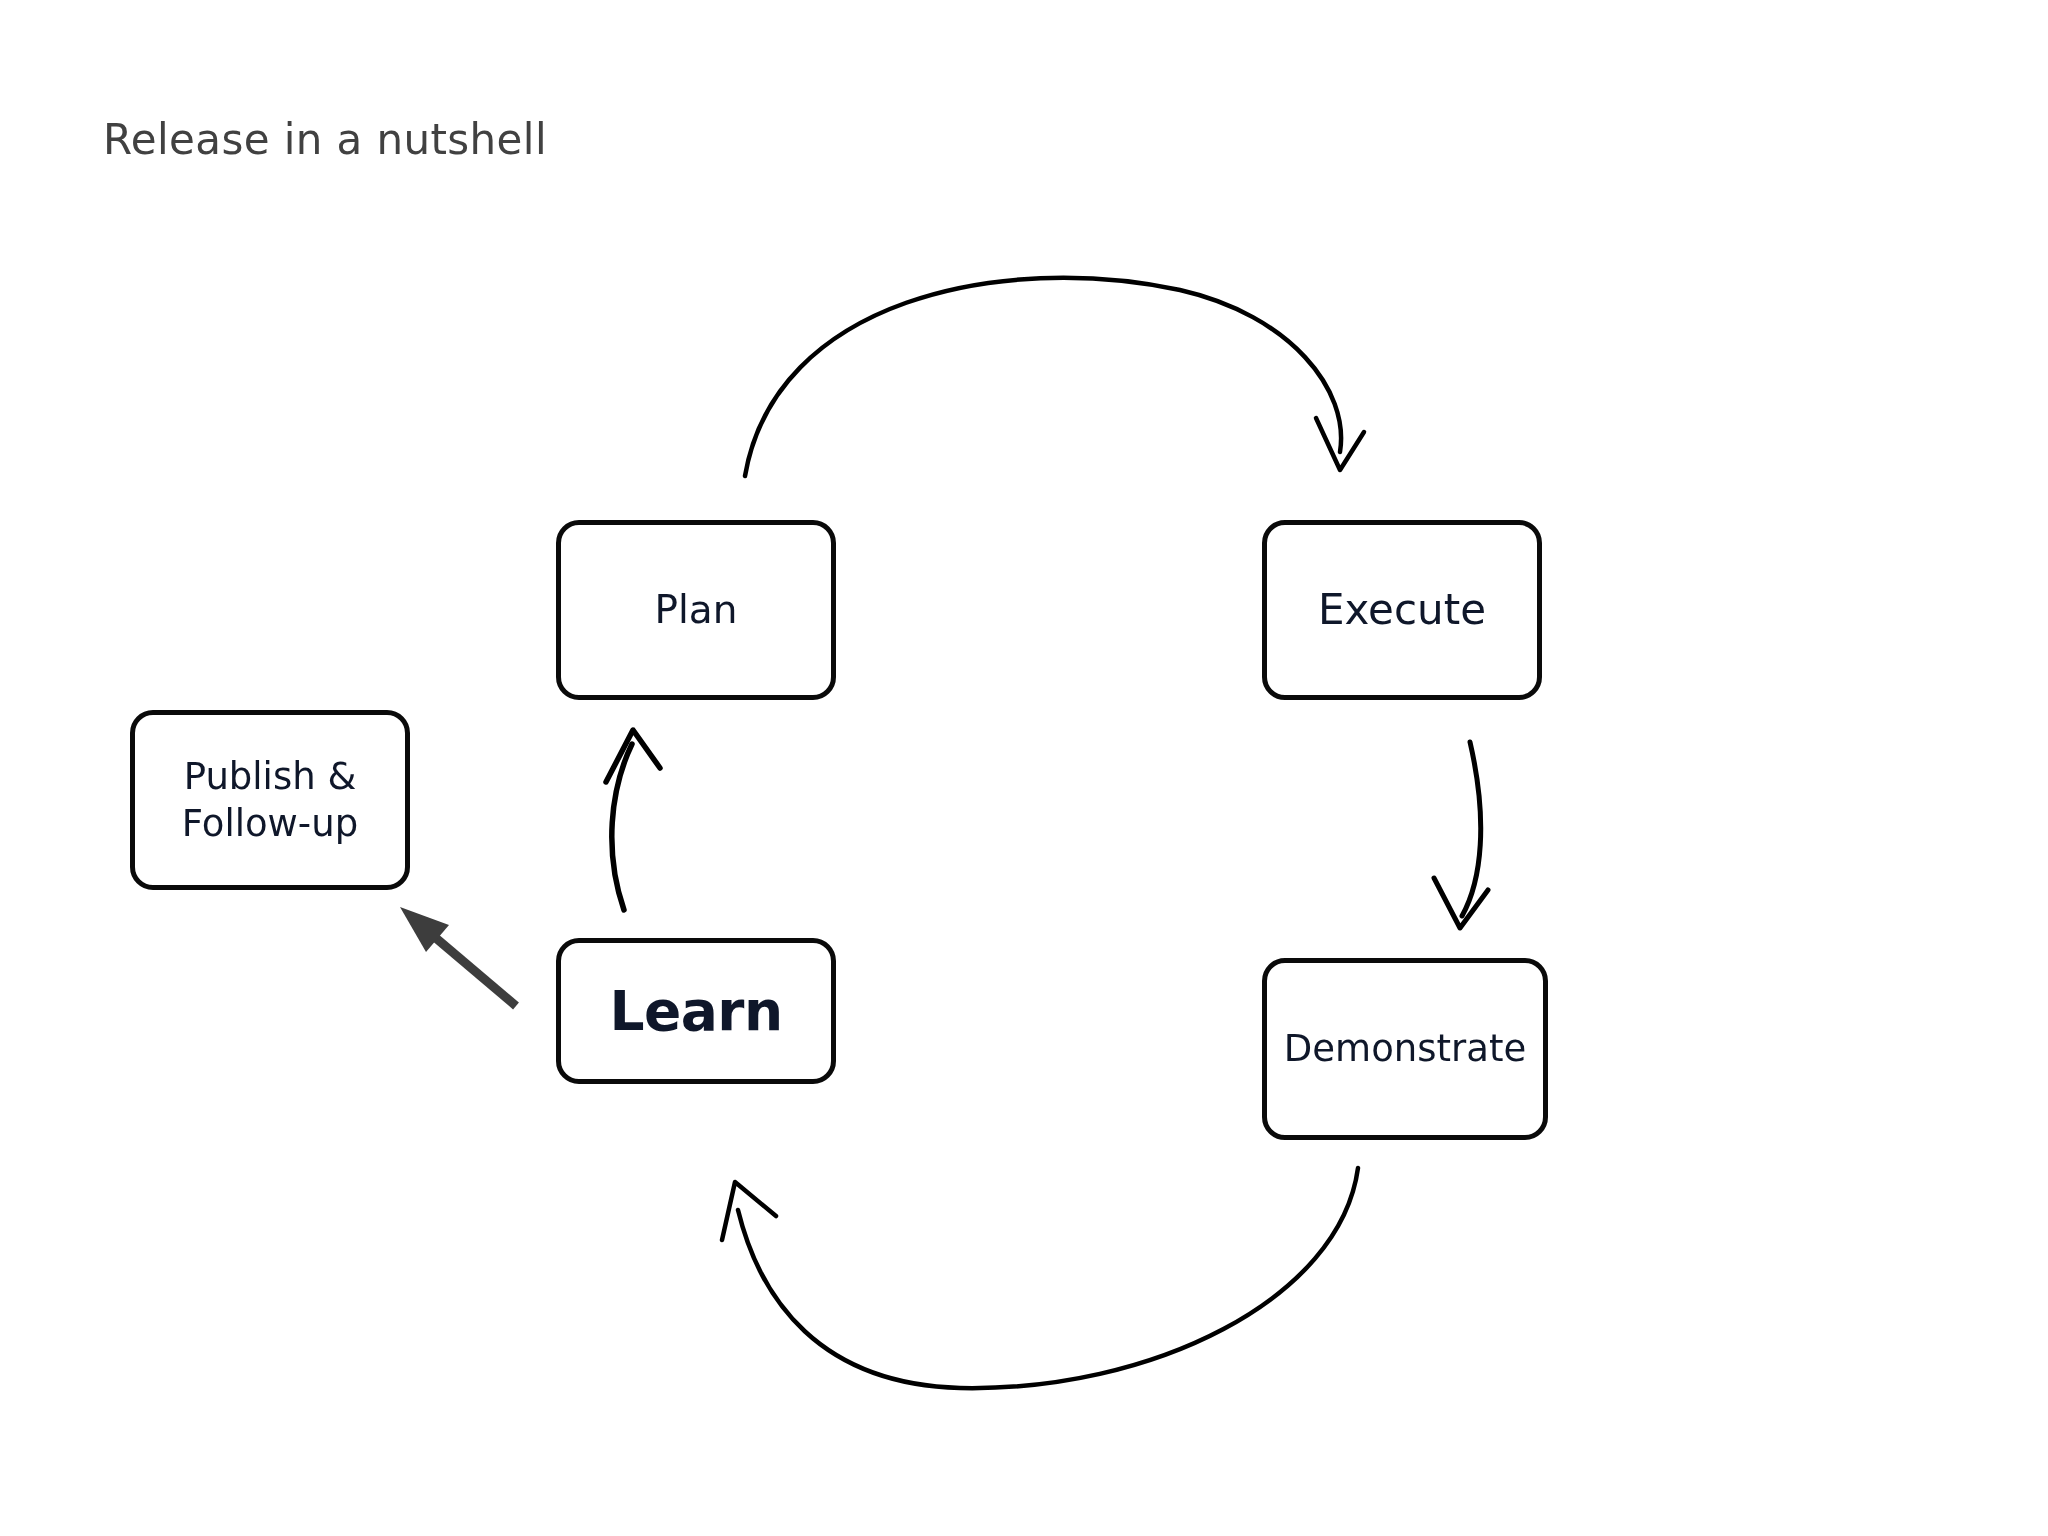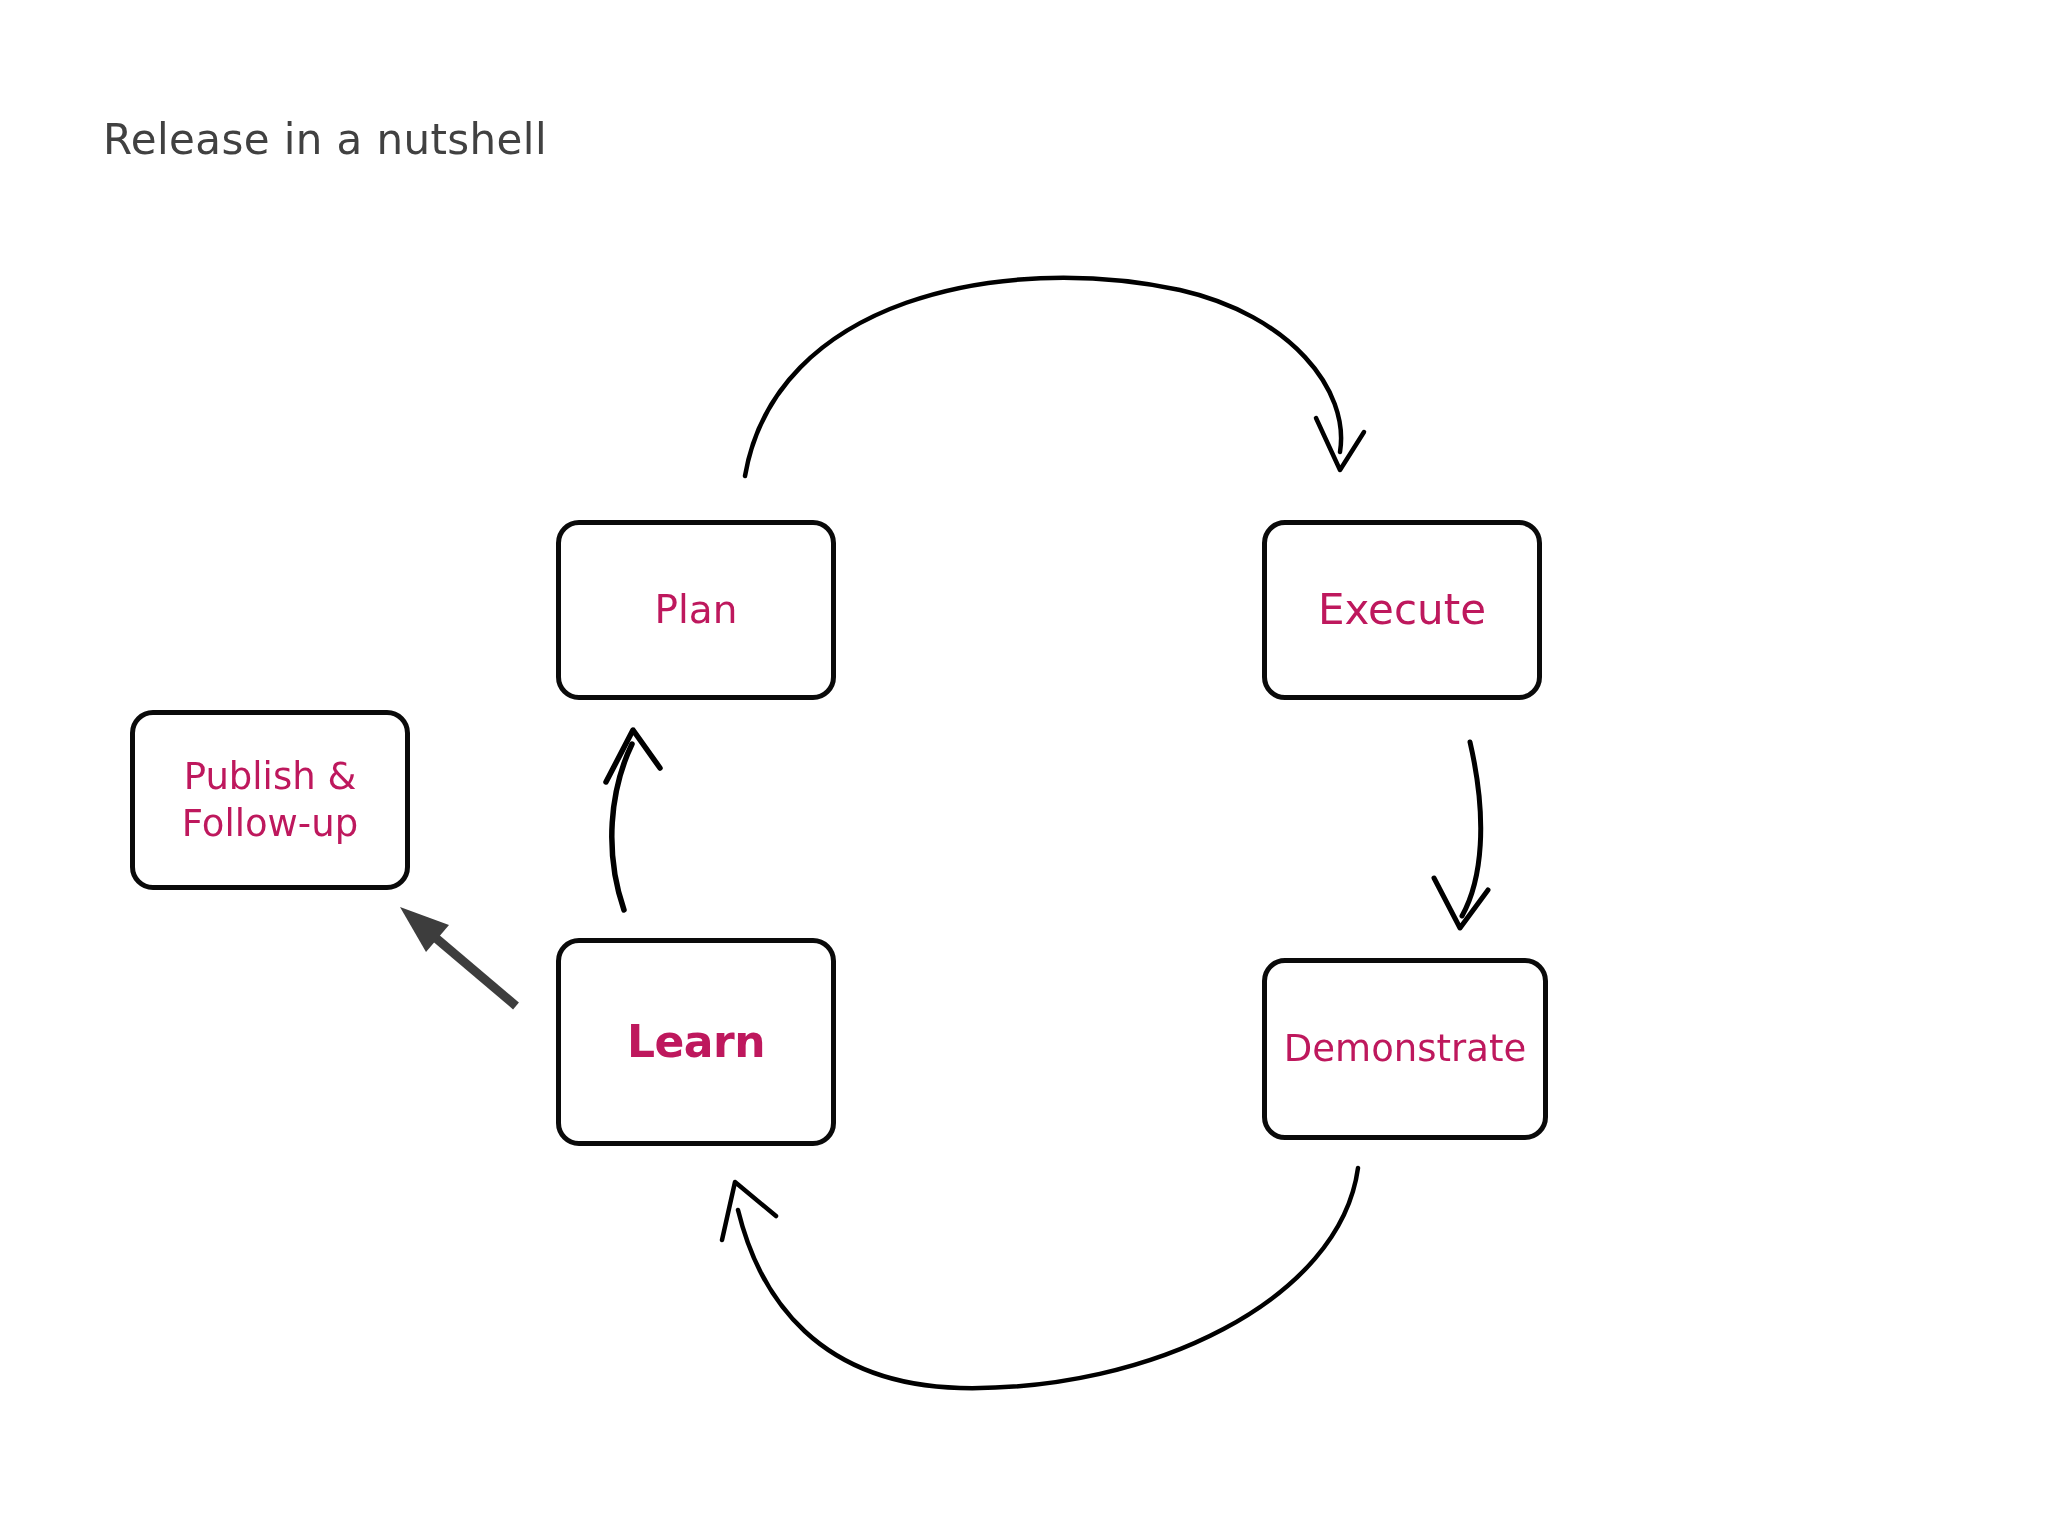--- a/index.html
+++ b/index.html
@@ -46,21 +46,21 @@
   .node {
     position: absolute;
     box-sizing: border-box;
     background: #ffffff;
     border: 5px solid #0a0a0a;
     border-radius: 23px;
     display: flex;
     align-items: center;
     justify-content: center;
     text-align: center;
-    color: #be185d;
+    color: #0f172a;
     font-family: "DejaVu Sans", "Liberation Sans", sans-serif;
   }
   .node-label {
     display: block;
     white-space: pre-line;
     line-height: 1.28;
   }
 
   #node-plan {
     left: 556px;  top: 520px;  width: 280px;  height: 180px;
@@ -68,22 +68,22 @@
   }
   #node-execute {
     left: 1262px; top: 520px;  width: 280px;  height: 180px;
     font-size: 42px; font-weight: 400;
   }
   #node-demonstrate {
     left: 1262px; top: 958px;  width: 286px;  height: 182px;
     font-size: 37px; font-weight: 400;
   }
   #node-learn {
-    left: 556px;  top: 938px;  width: 280px;  height: 208px;
-    font-size: 44px; font-weight: 700; letter-spacing: -0.5px;
+    left: 556px;  top: 938px;  width: 280px;  height: 146px;
+    font-size: 55px; font-weight: 700; letter-spacing: -0.5px;
   }
   #node-publish {
     left: 130px;  top: 710px;  width: 280px;  height: 180px;
     font-size: 37px; font-weight: 400; text-align: center;
   }
 </style>
 </head>
 <body>
 
 <div id="slide">

